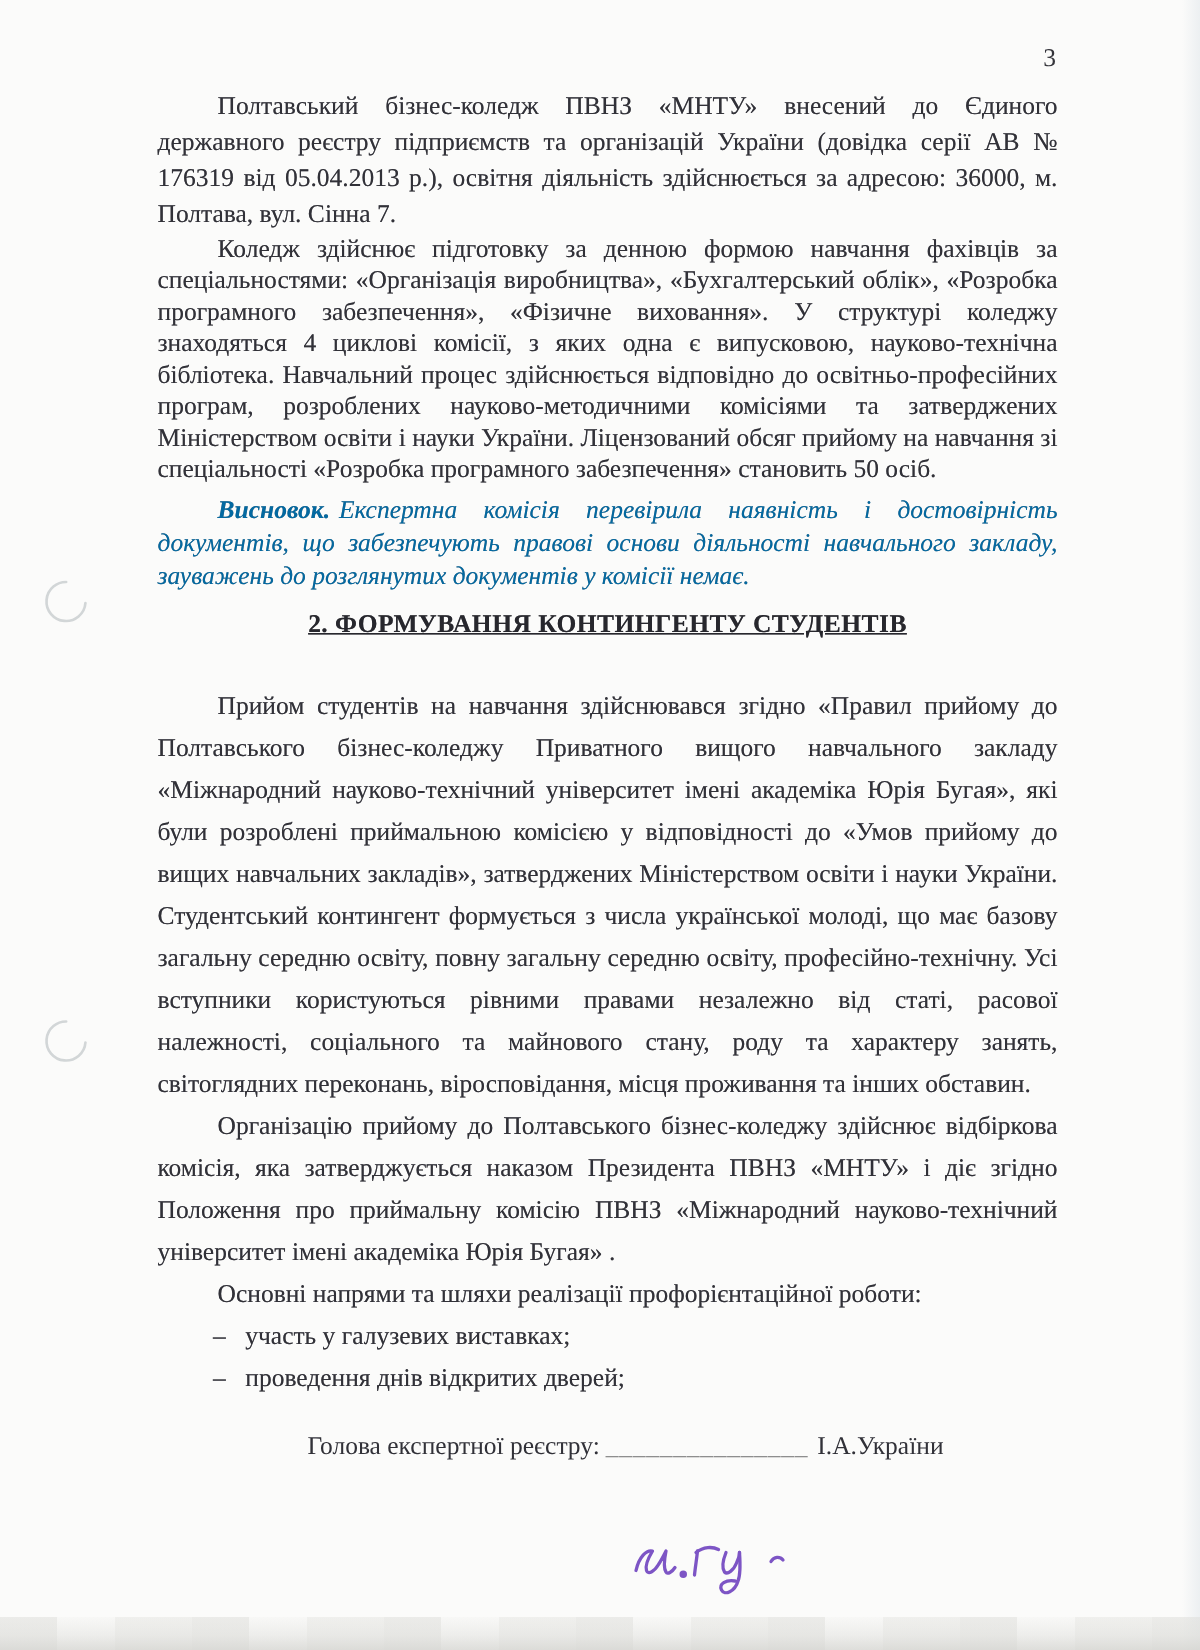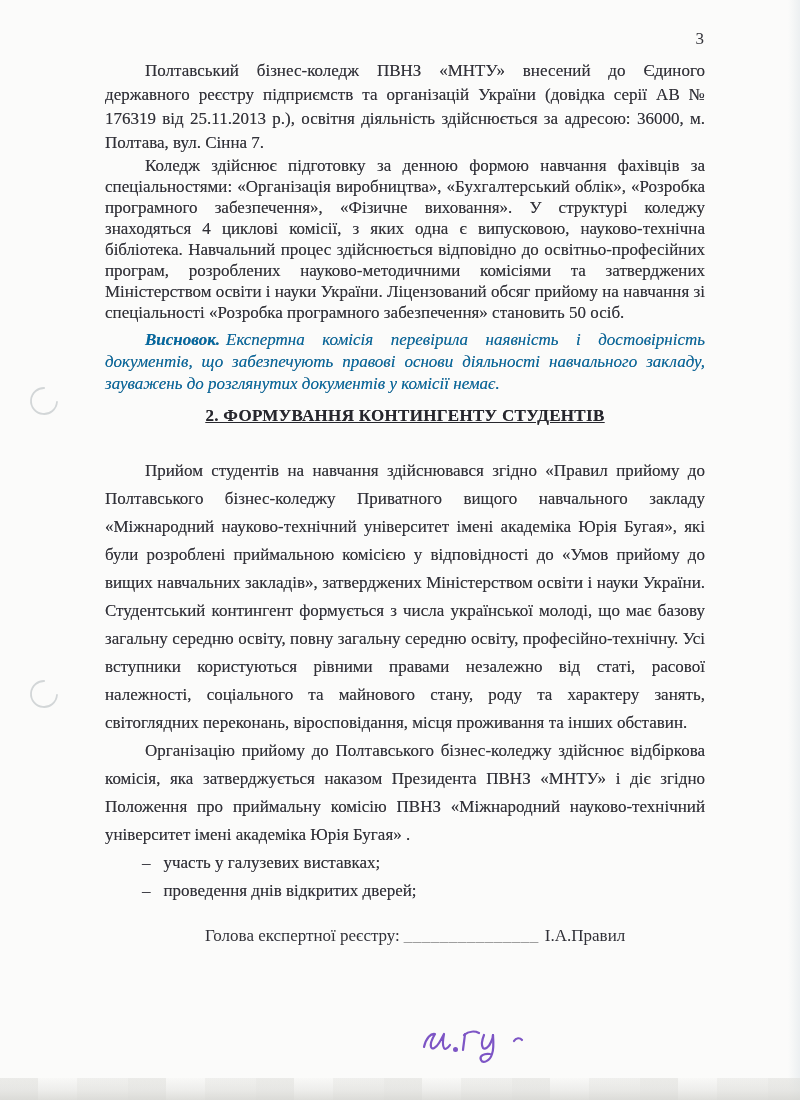--- a/index.html
+++ b/index.html
@@ -97,39 +97,40 @@
 </style>
 </head>
 <body>
 
 <div class="page">
 
   <div class="pagenum">3</div>
 
   <div class="content">
 
-    <p class="body-text p1">Полтавський бізнес-коледж ПВНЗ «МНТУ» внесений до Єдиного державного реєстру підприємств та організацій України (довідка серії АВ № 176319 від 25.11.2013 р.), освітня діяльність здійснюється за адресою: 36000, м. Полтава, вул. Сінна 7.</p>
+    <p class="body-text p1">Полтавський бізнес-коледж ПВНЗ «МНТУ» внесений до Єдиного державного реєстру підприємств та організацій України (довідка серії АВ № 176319 від 05.04.2013 р.), освітня діяльність здійснюється за адресою: 36000, м. Полтава, вул. Сінна 7.</p>
 
     <p class="body-text p2">Коледж здійснює підготовку за денною формою навчання фахівців за спеціальностями: «Організація виробництва», «Бухгалтерський облік», «Розробка програмного забезпечення», «Фізичне виховання». У структурі коледжу знаходяться 4 циклові комісії, з яких одна є випусковою, науково-технічна бібліотека. Навчальний процес здійснюється відповідно до освітньо-професійних програм, розроблених науково-методичними комісіями та затверджених Міністерством освіти і науки України. Ліцензований обсяг прийому на навчання зі спеціальності «Розробка програмного забезпечення» становить 50 осіб.</p>
 
     <p class="body-text concl"><b class="concl-label">Висновок.</b><span>Експертна комісія перевірила наявність і достовірність документів, що забезпечують правові основи діяльності навчального закладу, зауважень до розглянутих документів у комісії немає.</span></p>
 
     <h2 class="section-heading">2. ФОРМУВАННЯ КОНТИНГЕНТУ СТУДЕНТІВ</h2>
 
     <p class="body-text p4">Прийом студентів на навчання здійснювався згідно «Правил прийому до Полтавського бізнес-коледжу Приватного вищого навчального закладу «Міжнародний науково-технічний університет імені академіка Юрія Бугая», які були розроблені приймальною комісією у відповідності до «Умов прийому до вищих навчальних закладів», затверджених Міністерством освіти і науки України. Студентський контингент формується з числа української молоді, що має базову загальну середню освіту, повну загальну середню освіту, професійно-технічну. Усі вступники користуються рівними правами незалежно від статі, расової належності, соціального та майнового стану, роду та характеру занять, світоглядних переконань, віросповідання, місця проживання та інших обставин.</p>
 
     <p class="body-text p5">Організацію прийому до Полтавського бізнес-коледжу здійснює відбіркова комісія, яка затверджується наказом Президента ПВНЗ «МНТУ» і діє згідно Положення про приймальну комісію ПВНЗ «Міжнародний науково-технічний університет імені академіка Юрія Бугая» .</p>
 
+    <p class="body-text p6">Основні напрями та шляхи реалізації профорієнтаційної роботи:</p>
 
 
     <p class="body-text bullet"><span class="dash">–</span><span>участь у галузевих виставках;</span></p>
 
     <p class="body-text bullet"><span class="dash">–</span><span>проведення днів відкритих дверей;</span></p>
 
-    <p class="signature"><span>Голова експертної реєстру:</span><span class="sig-line">_______________</span><span>І.А.Правил</span></p>
+    <p class="signature"><span>Голова експертної реєстру:</span><span class="sig-line">_______________</span><span>І.А.України</span></p>
 
   </div>
 
   <svg class="sig-ink" viewBox="0 0 110 46">
     <g fill="none" stroke-width="2.2" stroke-linecap="round" stroke-linejoin="round" stroke="#7d55c5">
       <path d="M4,25 C6,16 11,11 15,12 C12,17 10,22 11,25 C12,28 16,26 19,21 C21,18 23,14 24,12 C23,17 22,23 24,26 C25,28 28,26 30,23"></path>
       <circle cx="35.5" cy="27.5" r="1.4" fill="#7d55c5"></circle>
       <path d="M45,12 C44.5,17 43.5,23 43,28"></path>
       <path d="M44,13 C49,9 55,9 59,11"></path>
       <path d="M64,13 C62,18 61,23 63,26 C65,28 69,25 71,20 C72.5,17 73,14 73,13"></path>

